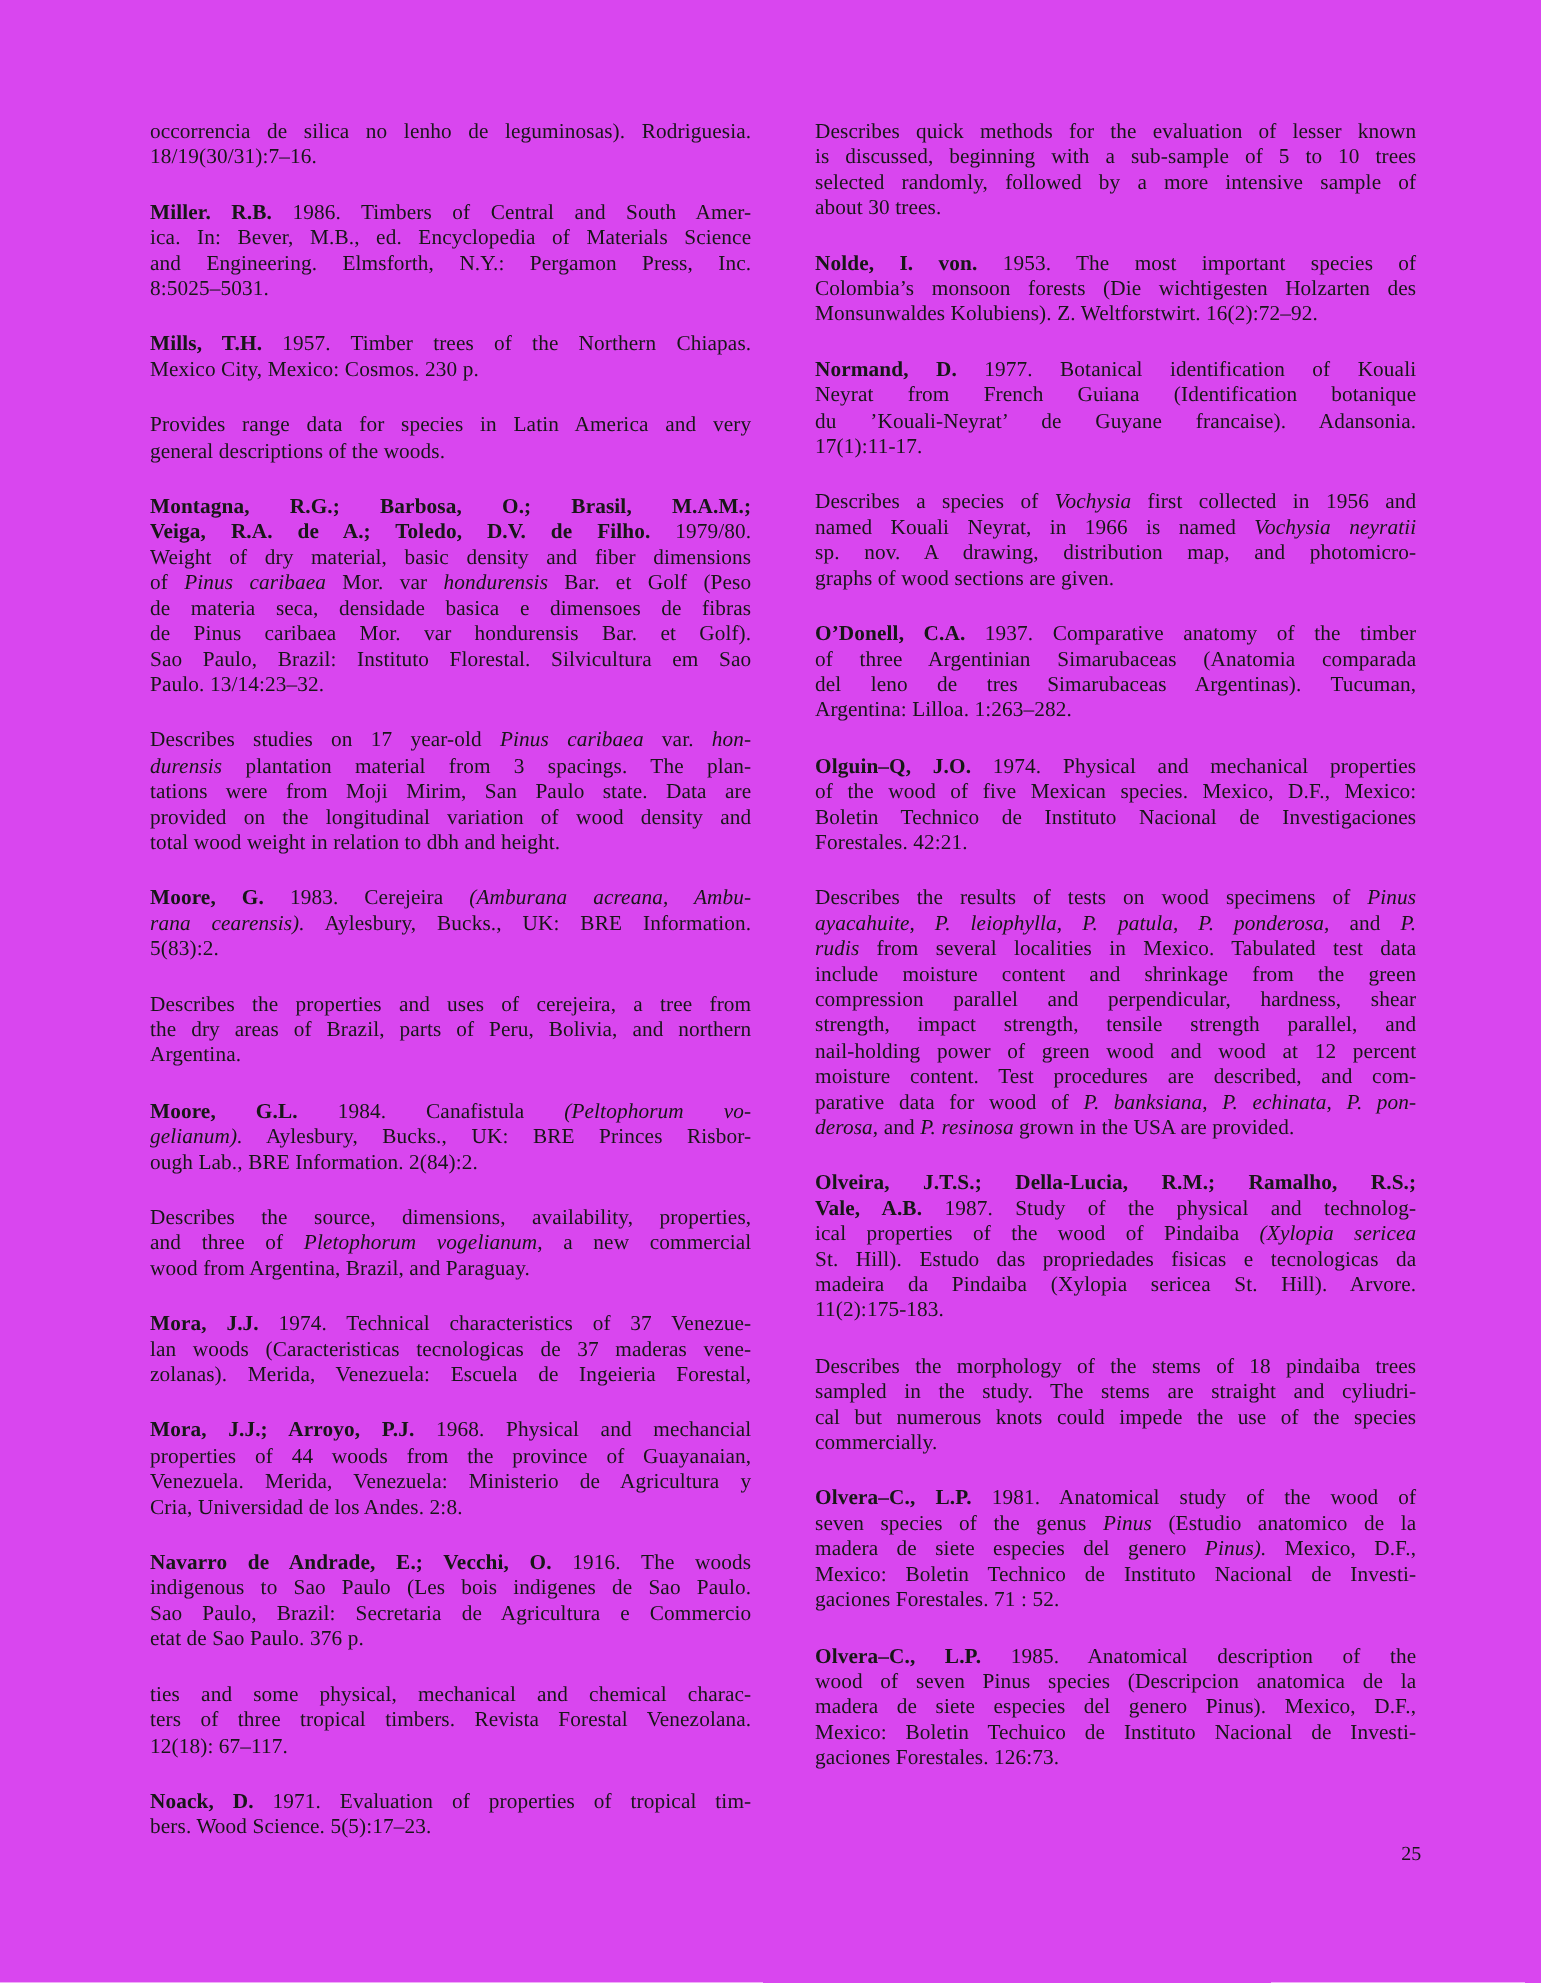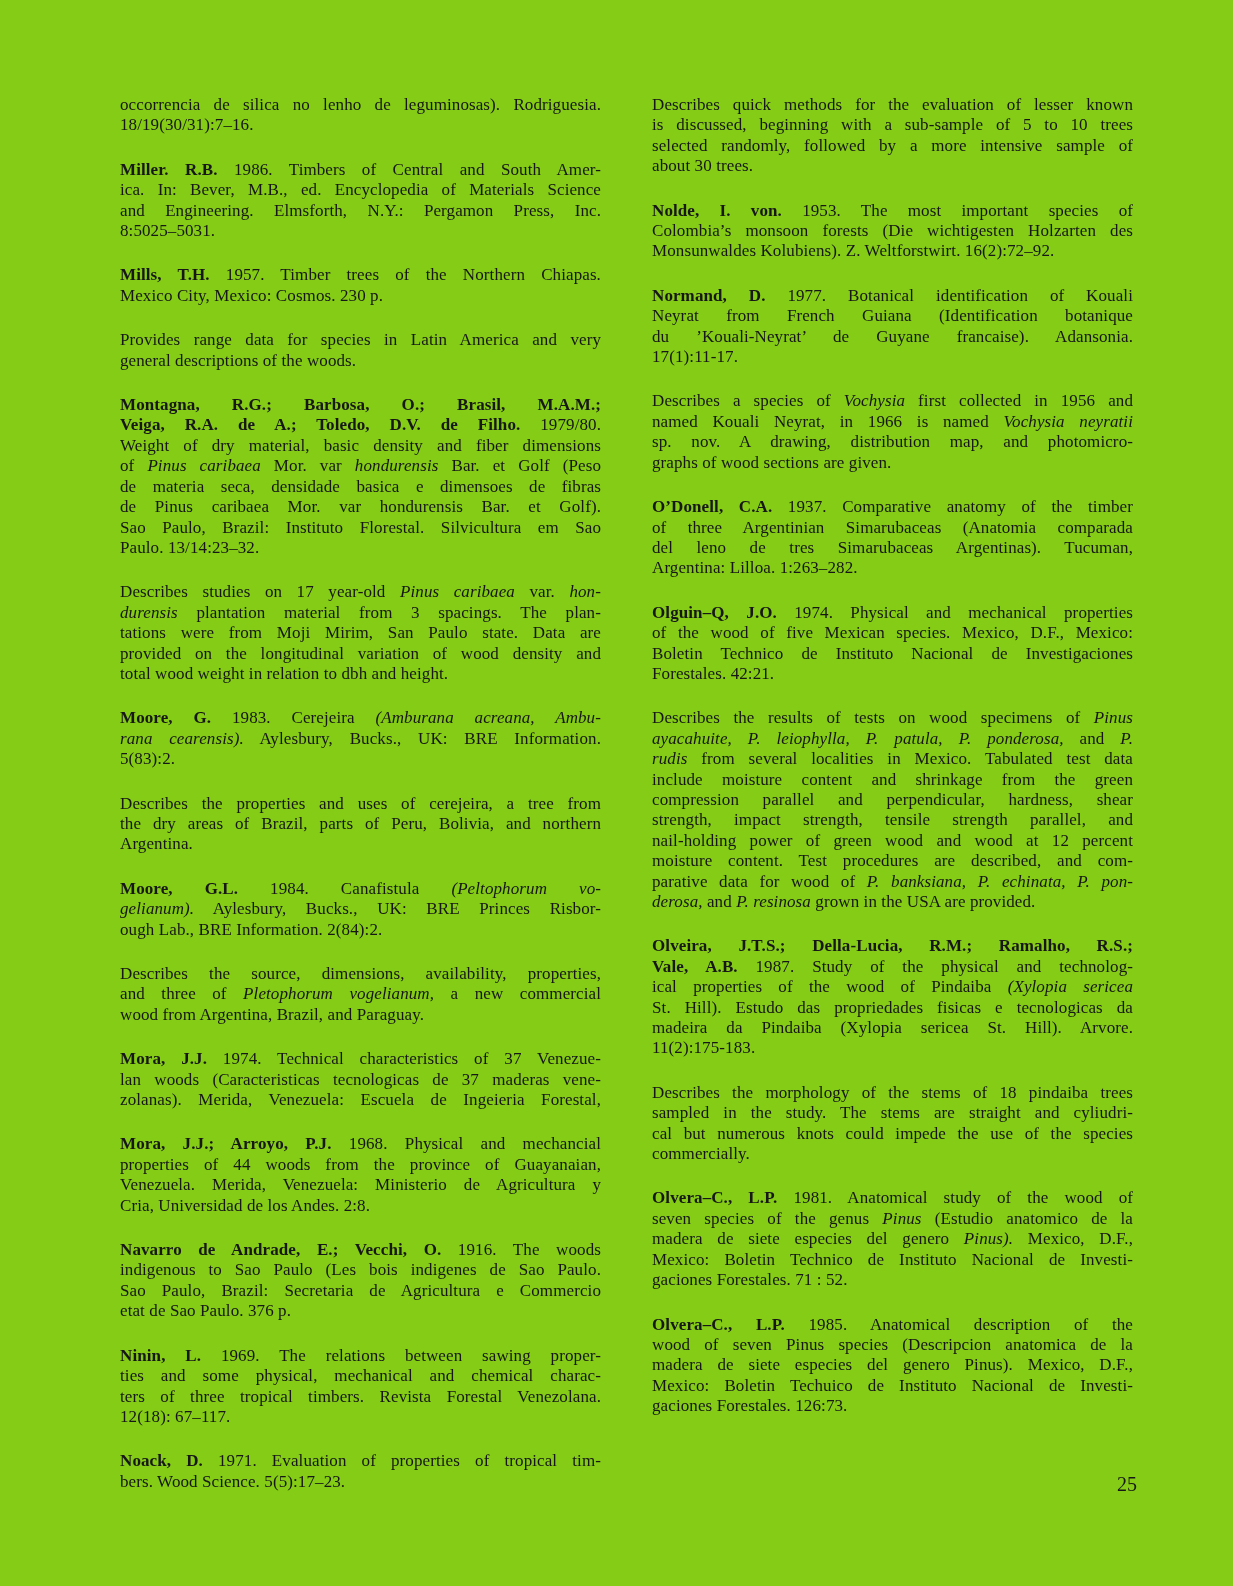--- a/index.html
+++ b/index.html
@@ -1,21 +1,21 @@
 <!DOCTYPE html>
 <html><head>
 <meta charset="utf-8">
 <style>
   * { margin: 0; padding: 0; box-sizing: border-box; }
   html, body { background: #ffffff; }
   .page {
     position: relative;
     width: 1233px;
     height: 1586px;
-    background: #84cc16;
+    background: #d946ef;
     color: #171717;
     font-family: "Liberation Serif", "DejaVu Serif", serif;
     overflow: hidden;
   }
   .columns {
     display: flex;
     gap: 51px;
     padding: 95px 100px 0 120px;
   }
   .col {
@@ -29,21 +29,21 @@
   .line.fill { text-align: justify; text-align-last: justify; }
   .b { font-weight: 700; }
   .i { font-style: italic; }
   .n { font-weight: 400; font-style: normal; }
   .page-number {
     position: absolute;
     top: 1472px;
     left: 1077px;
     width: 60px;
     text-align: right;
-    font-size: 20px;
+    font-size: 16px;
     line-height: 24px;
   }
 </style>
 </head>
 <body>
 
 <div class="page">
   <div class="columns">
     <div class="col" id="col-left">
         <div class="para">
@@ -112,21 +112,20 @@
           <div class="line fill"><span class="n">Venezuela. Merida, Venezuela: Ministerio de Agricultura y</span></div>
           <div class="line"><span class="n">Cria, Universidad de los Andes. 2:8.</span></div>
         </div>
         <div class="para">
           <div class="line fill"><span class="b">Navarro de Andrade, E.; Vecchi, O.</span><span class="n"> 1916. The woods</span></div>
           <div class="line fill"><span class="n">indigenous to Sao Paulo (Les bois indigenes de Sao Paulo.</span></div>
           <div class="line fill"><span class="n">Sao Paulo, Brazil: Secretaria de Agricultura e Commercio</span></div>
           <div class="line"><span class="n">etat de Sao Paulo. 376 p.</span></div>
         </div>
         <div class="para">
-          <div class="line fill"><span class="b">Ninin, L.</span><span class="n"> 1969. The relations between sawing proper-</span></div>
           <div class="line fill"><span class="n">ties and some physical, mechanical and chemical charac-</span></div>
           <div class="line fill"><span class="n">ters of three tropical timbers. Revista Forestal Venezolana.</span></div>
           <div class="line"><span class="n">12(18): 67–117.</span></div>
         </div>
         <div class="para">
           <div class="line fill"><span class="b">Noack, D.</span><span class="n"> 1971. Evaluation of properties of tropical tim-</span></div>
           <div class="line"><span class="n">bers. Wood Science. 5(5):17–23.</span></div>
         </div>
       </div>
     <div class="col" id="col-right">

